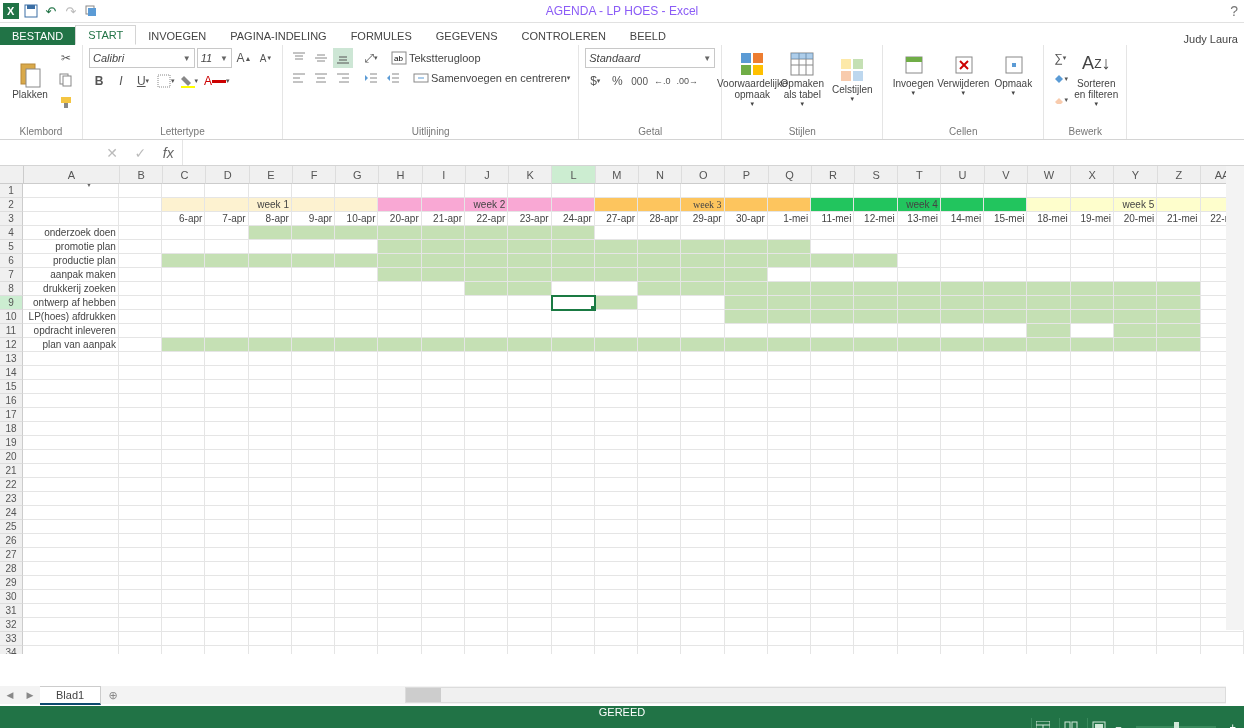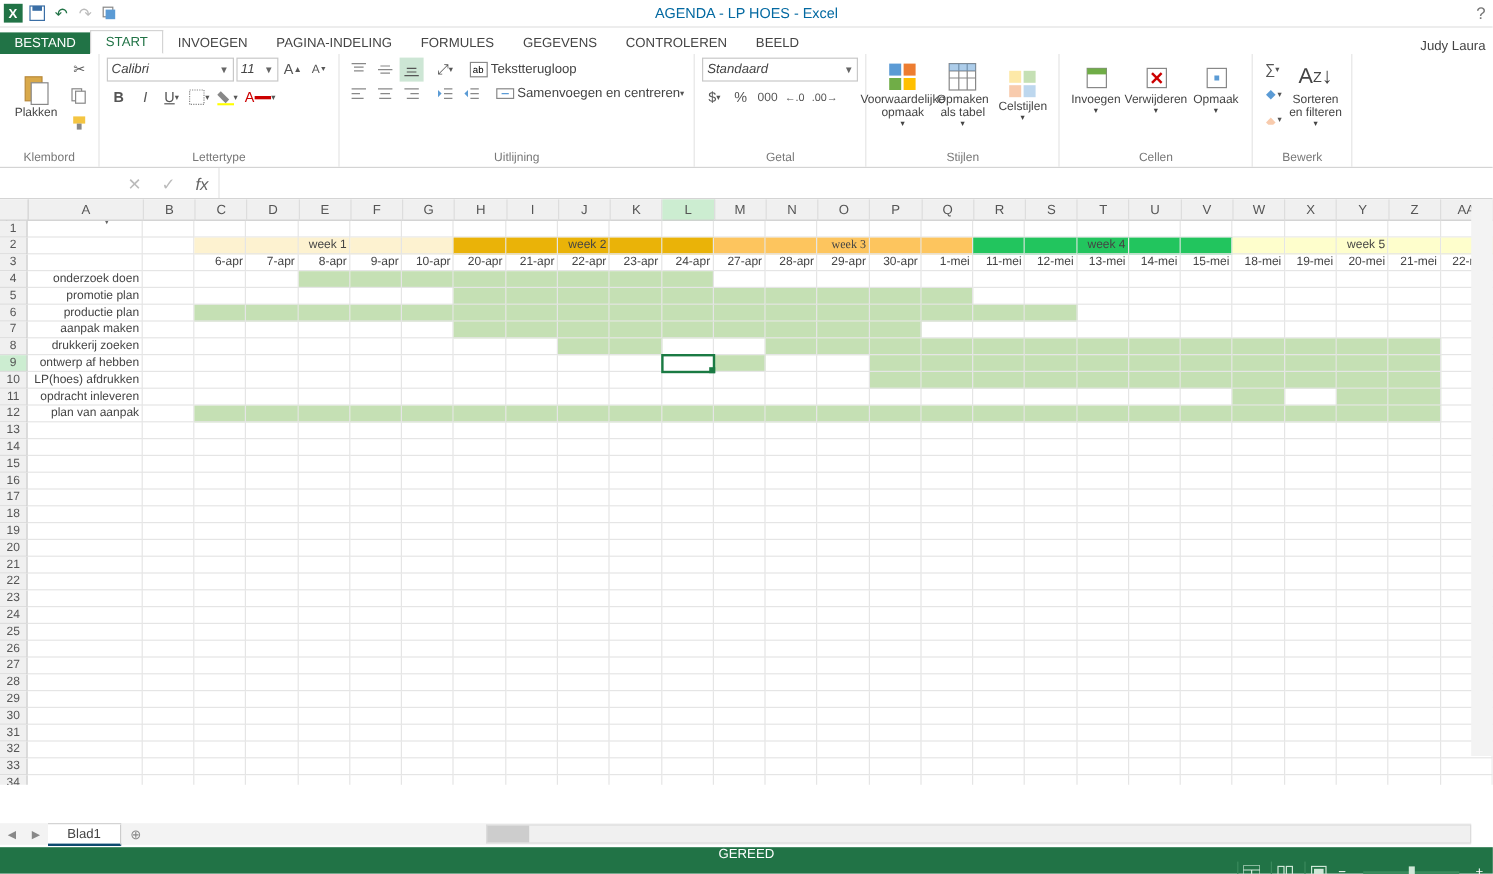--- a/index.html
+++ b/index.html
@@ -2,21 +2,21 @@
 <html><head>
 <meta charset="utf-8">
 <style>
 * { margin: 0; padding: 0; box-sizing: border-box; font-family: "Segoe UI", Tahoma, sans-serif; }
 body { background: #fff; width: 1244px; height: 728px; overflow: hidden; font-size: 11px; color: #444; }
 
 
 .titlebar { height: 23px; background: #fff; display: flex; align-items: center; border-bottom: 1px solid #e1e1e1; position: relative; }
 .titlebar .qat { display: flex; gap: 2px; padding-left: 2px; align-items: center; }
 .titlebar .qat .ico { width: 18px; height: 18px; display: flex; align-items: center; justify-content: center; font-size: 13px; }
-.title-text { position: absolute; left: 50%; transform: translateX(-50%); color: #0369a1; font-size: 12px; }
+.title-text { position: absolute; left: 50%; transform: translateX(-50%); color: #8b5cf6; font-size: 12px; }
 .titlebar .help { margin-left: auto; margin-right: 6px; color: #777; font-size: 14px; }
 
 
 .tabsrow { height: 22px; background: #fff; display: flex; align-items: flex-end; }
 .tab { padding: 3px 12px; font-size: 11px; text-transform: uppercase; color: #444; cursor: pointer; }
 .tab.file { background: #217346; color: #fff; }
 .tab.active { border: 1px solid #d4d4d4; border-bottom: 1px solid #fff; background: #fff; color: #217346; }
 .user { margin-left: auto; margin-right: 6px; font-size: 11px; color: #444; }
 
 
@@ -48,21 +48,21 @@
 .colhdr.acol { width: 100px; }
 .colhdr.ncol { width: 45px; }
 .rows { position: absolute; left: 0; top: 18px; right: 0; }
 .gr-row { display: flex; height: 14px; }
 .rh { width: 24px; border-right: 1px solid #ccc; border-bottom: 1px solid #ddd; background: #f0f0f0; text-align: center; font-size: 10px; color: #555; line-height: 14px; }
 .rh.active { background: #ccedd1; }
 .cell { border-right: 1px solid #e5e5e5; border-bottom: 1px solid #e5e5e5; font-size: 10px; padding: 0 2px; line-height: 14px; white-space: nowrap; overflow: visible; }
 .cell.a { width: 100px; text-align: right; }
 .cell.n { width: 45px; text-align: right; }
 .week1 { background: #fdf2d0; }
-.week2 { background: #eab308; }
+.week2 { background: #f9a8d4; }
 .week3 { background: #fdc55e; font-family: Liberation Serif, serif; }
 .week4 { background: #22c55e; }
 .week5 { background: #fefecc; }
 .bar { background: #c5e0b4; }
 .sel { outline: 2px solid #1a7a43; outline-offset: -1px; position: relative; }
 .sel::after { content: ''; position: absolute; right: -2px; bottom: -2px; width: 5px; height: 5px; background: #1a7a43; }
 
 
 .hscroll { position: absolute; bottom: 24px; left: 0; right: 18px; height: 18px; display: flex; background: #f3f3f3; align-items: center; }
 .sheet-nav { display: flex; gap: 0; }

